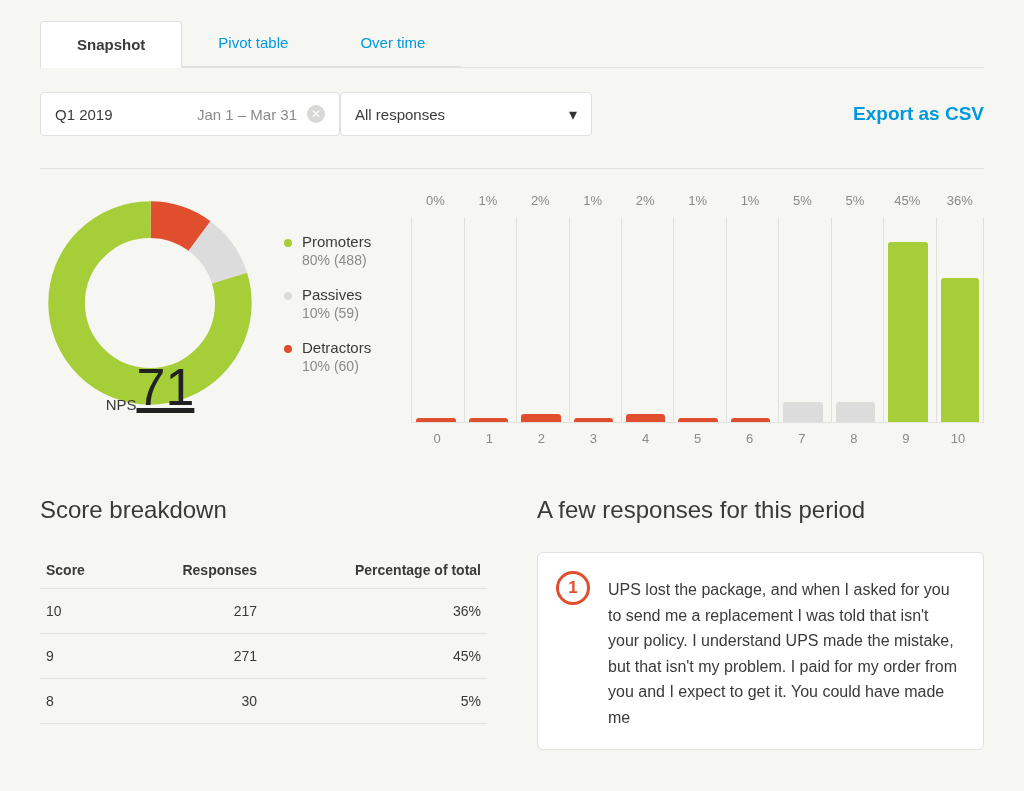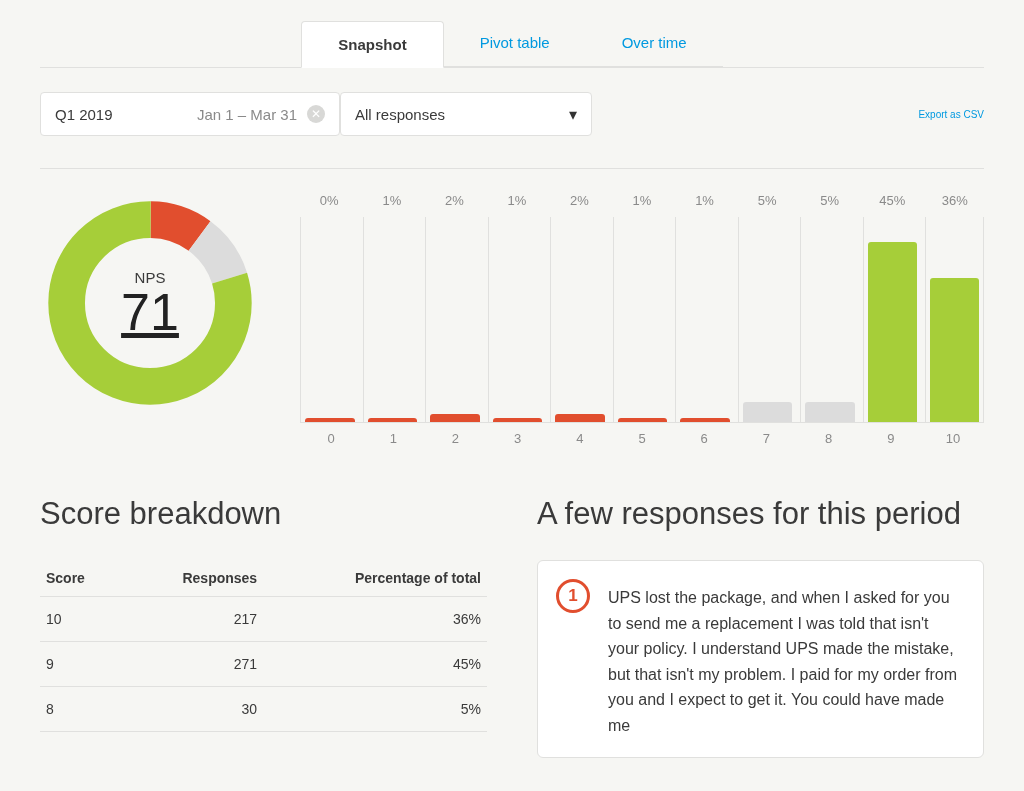--- a/index.html
+++ b/index.html
@@ -16,21 +16,21 @@
   body {
     margin: 0;
     font-family: -apple-system, BlinkMacSystemFont, "Segoe UI", Helvetica, Arial, sans-serif;
     background: var(--bg);
     color: var(--text-dark);
     width: 1024px;
   }
   .page { padding: 20px 40px; }
 
   
-  .tabs-wrap { display:flex; justify-content:center; border-bottom:1px solid var(--border); }
+  .tabs-wrap { display:flex; justify-content:flex-start; border-bottom:1px solid var(--border); }
   .tabs { display:flex; }
   .tab {
     padding: 14px 36px;
     font-size: 15px;
     color: var(--link);
     cursor: pointer;
     border-bottom: 1px solid var(--border);
   }
   .tab.active {
     color: var(--text-dark);
@@ -64,33 +64,33 @@
   .date-picker .range { color: var(--text-muted); margin-left:auto; margin-right:10px; }
   .clear-x {
     width:18px; height:18px; border-radius:50%;
     background:#d8d8d6; color:#fff;
     display:flex; align-items:center; justify-content:center;
     font-size:12px; line-height:1;
     cursor:pointer;
   }
   .select { width:252px; display:flex; justify-content:space-between; cursor:pointer; }
   .caret { font-size:16px; color:#333; }
-  .export { margin-left:auto; color: var(--link); font-size:10px; cursor:pointer; font-weight:400; }
+  .export { margin-left:auto; color: var(--link); font-size:19px; cursor:pointer; font-weight:700; }
 
   hr.sep { border:none; border-top:1px solid var(--border); margin: 8px 0 24px; }
 
   
   .chart-row { display:flex; gap: 40px; align-items:flex-start; }
 
   .donut-block { display:flex; align-items:center; gap: 24px; }
   .donut-wrap { position:relative; width:220px; height:220px; }
   .donut-center {
     position:absolute; inset:0;
-    display:flex; flex-direction:column;
-    align-items:center; justify-content:center;
+    display:flex; flex-direction:row;
+    align-items:flex-end; justify-content:center;
   }
   .donut-center .label { font-size:15px; color:var(--text-dark); }
   .donut-center .value { font-size:52px; font-weight:400; color:#222; line-height:1;text-decoration:underline; }
 
   .legend { display:flex; flex-direction:column; gap:18px; font-size:15px; }
   .legend-item { display:flex; align-items:flex-start; gap:10px; }
   .swatch { width:8px; height:8px; border-radius:50%; margin-top:6px; flex:none; }
   .legend-name { color:var(--text-dark); }
   .legend-sub { color:var(--text-muted); font-size:14px; margin-top:2px; }
 
@@ -109,21 +109,21 @@
   .bar { width:100%; border-radius:3px 3px 0 0; min-height:4px; }
   .bar.detractor { background: var(--red); }
   .bar.passive   { background: var(--grey); }
   .bar.promoter  { background: var(--green); }
   .xlabels { display:flex; margin-top:8px; }
   .xlabels span { flex:1; text-align:center; font-size:13px; color:var(--text-muted); }
 
   
   .lower { display:flex; gap:50px; margin-top:50px; }
   .col { flex:1; }
-  h2 { font-size:31px; font-weight:400; color:var(--text-dark); margin:0 0 28px; }
+  h2 { font-size:24px; font-weight:400; color:var(--text-dark); margin:0 0 28px; }
 
   table.breakdown { width:100%; border-collapse:collapse; font-size:14px; }
   table.breakdown th {
     text-align:left; font-weight:600; color:var(--text-dark);
     padding:10px 6px; border-bottom:1px solid var(--border);
   }
   table.breakdown th.right, table.breakdown td.right { text-align:right; }
   table.breakdown td { padding:14px 6px; border-bottom:1px solid var(--border); color:var(--text-dark); }
 
   .response-card {
@@ -172,20 +172,43 @@
     <div class="donut-block">
       <div class="donut-wrap">
         <svg id="donut-svg" viewBox="0 0 42 42" width="220" height="220">
             <circle cx="21" cy="21" r="15.915" fill="transparent" stroke="#e14e2e" stroke-width="7" stroke-dasharray="10 90" stroke-dashoffset="25"></circle>
             <circle cx="21" cy="21" r="15.915" fill="transparent" stroke="#dcdcdc" stroke-width="7" stroke-dasharray="10 90" stroke-dashoffset="15"></circle>
             <circle cx="21" cy="21" r="15.915" fill="transparent" stroke="#a6ce39" stroke-width="7" stroke-dasharray="80 20" stroke-dashoffset="5"></circle>
           </svg>
         <div class="donut-center">
           <span class="label">NPS</span>
           <span class="value">71</span>
+        </div>
+      </div>
+      <div class="legend">
+        <div class="legend-item">
+          <span class="swatch" style="background:var(--green)"></span>
+          <div>
+            <div class="legend-name">Promoters</div>
+            <div class="legend-sub">80% (488)</div>
+          </div>
+        </div>
+        <div class="legend-item">
+          <span class="swatch" style="background:var(--grey)"></span>
+          <div>
+            <div class="legend-name">Passives</div>
+            <div class="legend-sub">10% (59)</div>
+          </div>
+        </div>
+        <div class="legend-item">
+          <span class="swatch" style="background:var(--red)"></span>
+          <div>
+            <div class="legend-name">Detractors</div>
+            <div class="legend-sub">10% (60)</div>
+          </div>
         </div>
       </div>
     </div>
 
     <div class="bars-block">
       <div class="bars" id="bars">
           <div class="bar-col">
             <div class="bar-pct">0%</div>
             <div class="bar-track">
               <div class="bar detractor" style="height: 4px;"></div>

